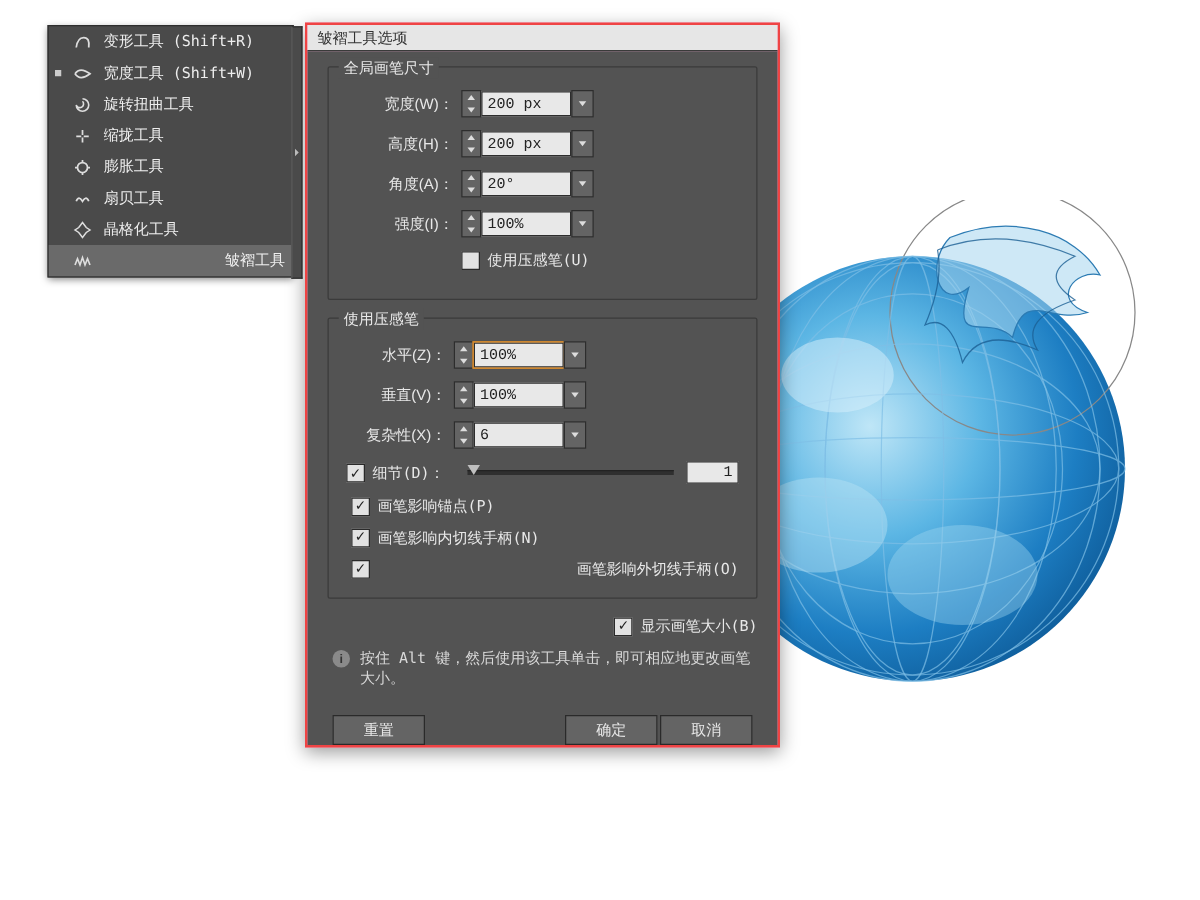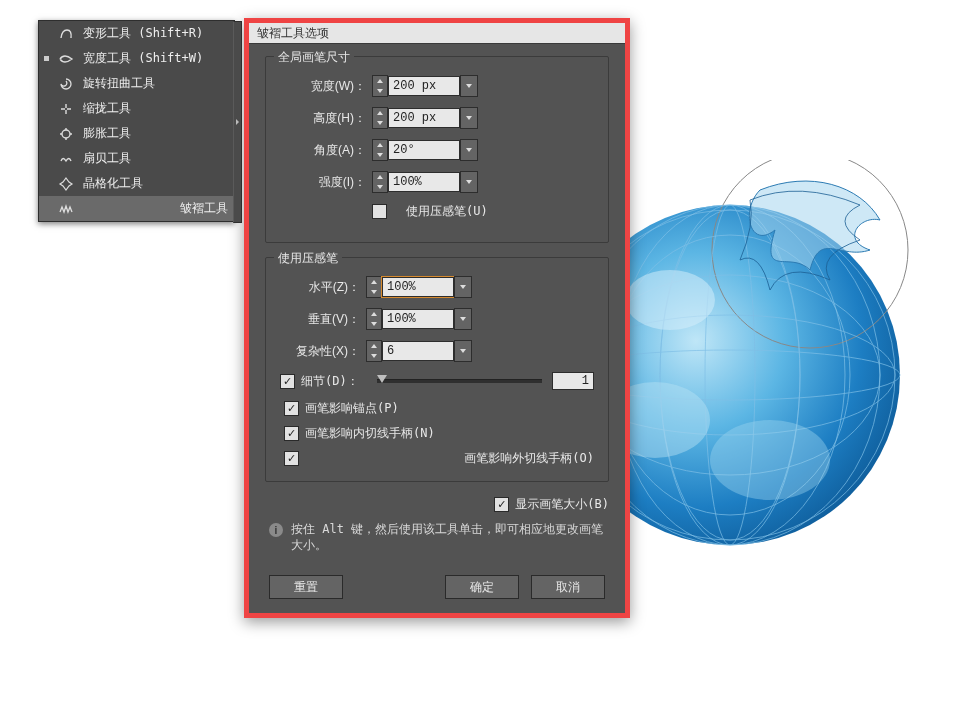--- a/index.html
+++ b/index.html
@@ -89,42 +89,42 @@
     transform: translateY(-50%);
   }
 
   
   .dialog {
     position: absolute;
     left: 244px;
     top: 18px;
     width: 376px;
     background: #f9a8d4;
-    border: 5px solid #ef4444;
+    border: 2px solid #ef4444;
     box-shadow: 0 4px 14px rgba(0,0,0,0.4);
     z-index: 2;
   }
   .dialog-title {
     height: 20px;
     line-height: 20px;
     padding: 0 8px;
     background: #535353;
     color: #333;
     background: #e8e8e8;
     border-bottom: 1px solid #3a3a3a;
     font-family: "SimSun", monospace;
     font-size: 12px;
     color: #333;
   }
   .dialog-title {
     background: linear-gradient(#e6e6e6,#e6e6e6);
   }
   .dialog-body {
     background: #535353;
-    padding: 12px 16px 14px 16px;
+    padding: 12px 16px 0 16px;
   }
 
   .group {
     border: 1px solid #3b3b3b;
     border-radius: 2px;
     margin-bottom: 14px;
     padding: 18px 14px 14px 14px;
     position: relative;
   }
   .group-title {
@@ -288,21 +288,21 @@
     flex-shrink: 0;
   }
   .info-text {
     font-family: "SimSun", monospace;
     color: #d8d8d8;
     line-height: 16px;
   }
 
   .button-row {
     display: flex;
-    gap: 40px;
+    gap: 30px;
     margin-top: 22px;
     justify-content: flex-start;
     padding: 0 4px;
   }
   .btn {
     width: 72px;
     height: 22px;
     line-height: 22px;
     text-align: center;
     background: #646464;
@@ -465,21 +465,21 @@
       <div class="form-row">
         <span class="lbl">强度(I)：</span>
         <div class="spinner">
             <div class="up"></div>
             <div class="down"></div>
           </div>
         <div class="value-box">100%</div>
         <div class="dropdown-btn"></div>
       </div>
 
-      <div class="check-row" style="padding-left:92px;gap:13px;">
+      <div class="check-row" style="padding-left:92px;">
         <span class="chk"></span>
         <span class="clabel">使用压感笔(U)</span>
       </div>
     </div>
 
     <div class="group">
       <span class="group-title">使用压感笔</span>
 
       <div class="form-row wide">
         <span class="lbl">水平(Z)：</span>

